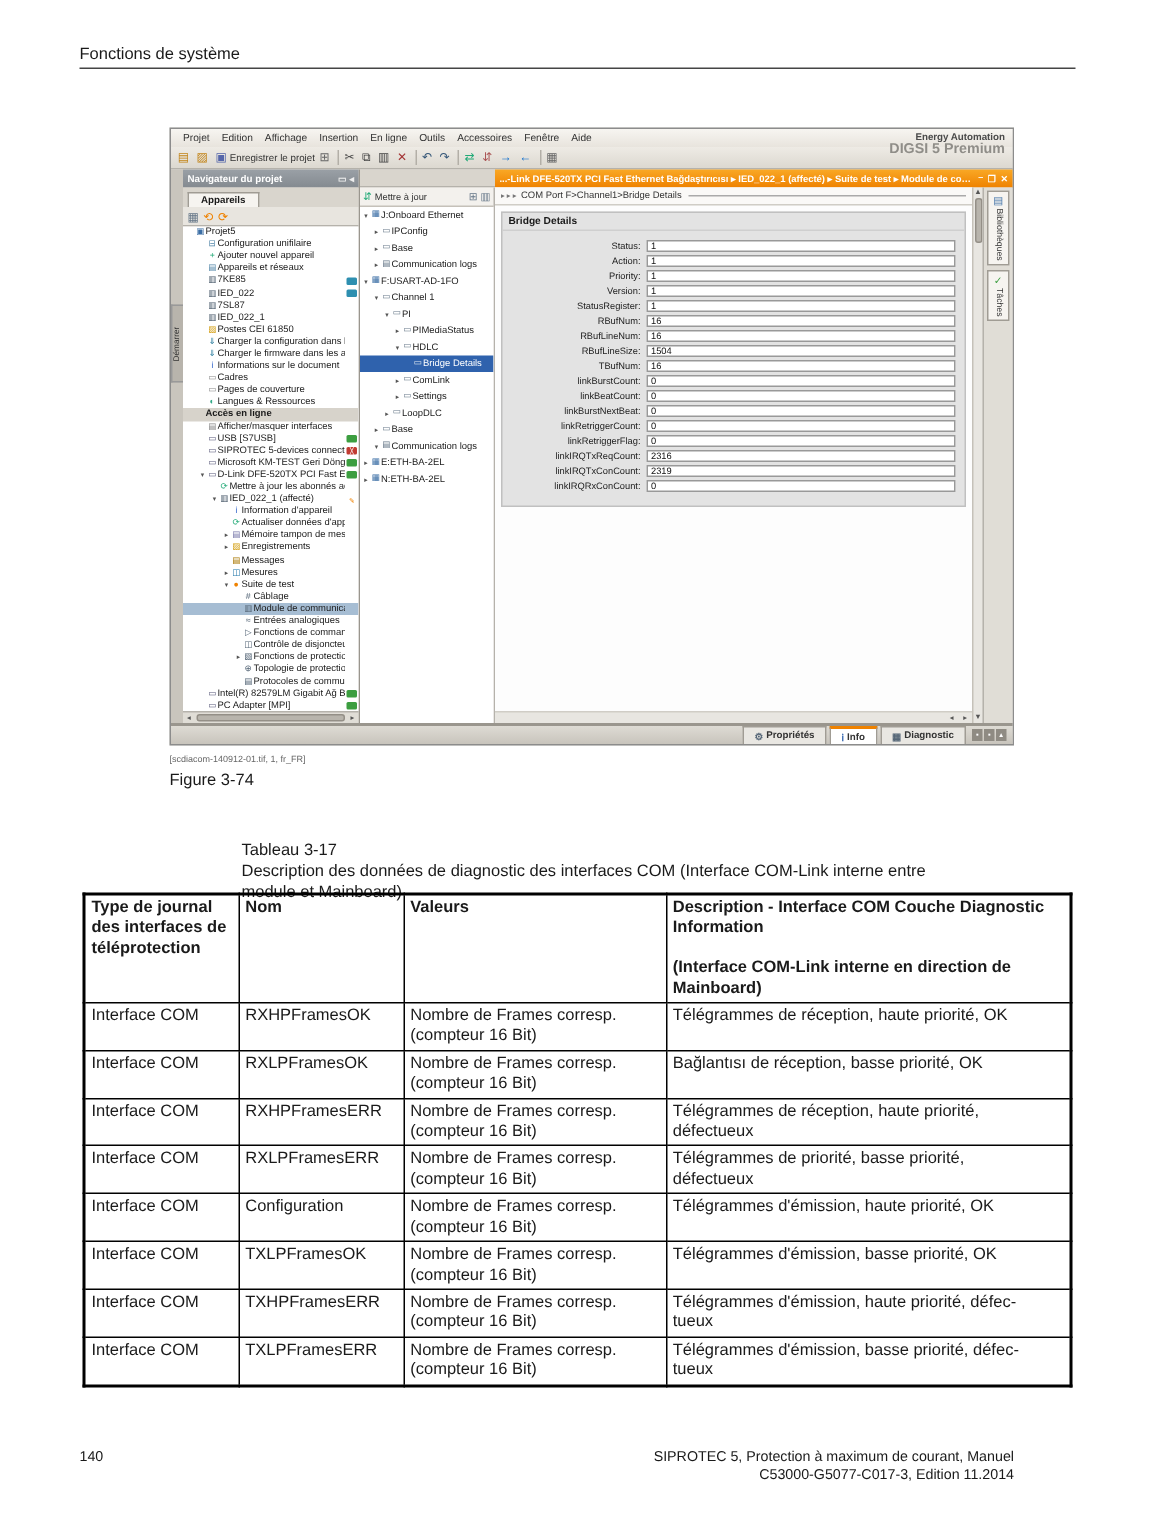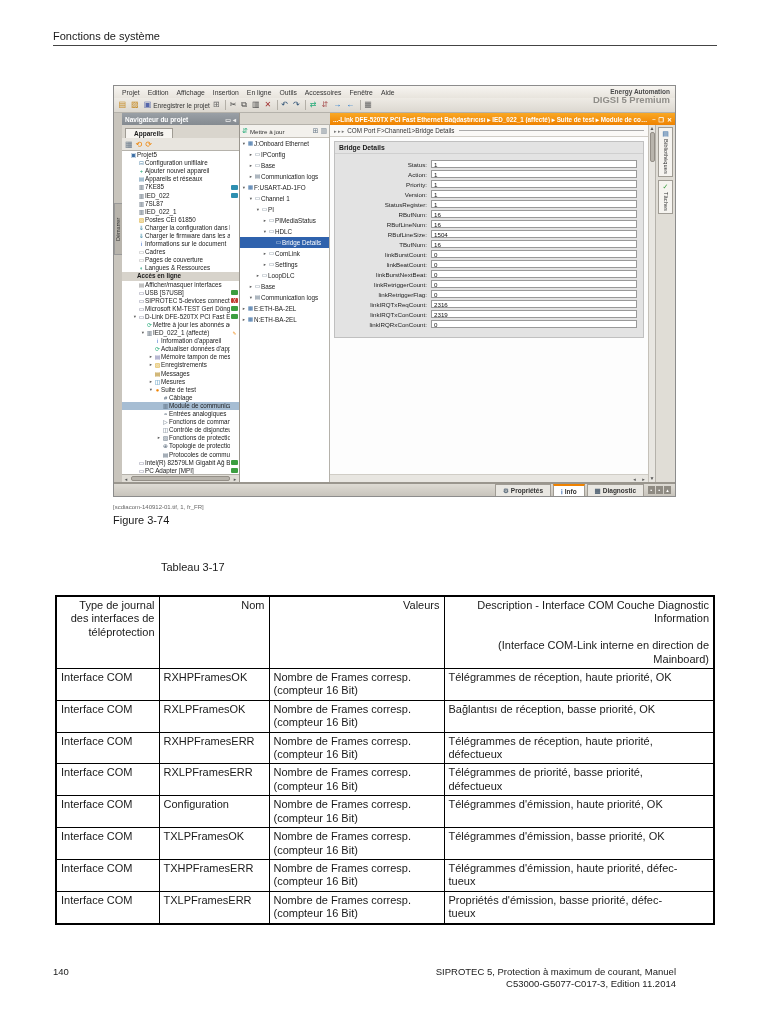--- a/index.html
+++ b/index.html
@@ -13,21 +13,21 @@
 
   .fig-tag{position:absolute;left:113px;top:504px;font-size:6px;color:#666;}
   .cap{position:absolute;left:113px;width:564px;display:flex;font-size:11px;line-height:1.25;flex-direction:column;}
   .cap-fig{top:514px;}
   .cap-tab{top:561px;margin-left:48px;}
   .cap-label{width:82px;flex:none;}
   .cap-text{flex:1;}
 
   table.dtable{position:absolute;left:55px;top:595px;width:658px;border-collapse:collapse;table-layout:fixed;font-size:11px;line-height:1.22;}
   table.dtable th,table.dtable td{border:1px solid #000;padding:2px 4px;vertical-align:top;text-align:left;white-space:pre-line;font-weight:normal;}
-  table.dtable th{font-weight:normal;text-align:right;}
+  table.dtable th{font-weight:bold;}
   table.dtable{border:2px solid #000;}
   col.w1{width:103px;} col.w2{width:110px;} col.w3{width:175px;} col.w4{width:270px;}
 
   .doc-footer-left{position:absolute;left:53px;top:966px;font-size:9.5px;}
   .doc-footer-right{position:absolute;right:92px;top:966px;font-size:9.5px;text-align:right;line-height:1.3;}
 
   
   .shot{position:absolute;left:113px;top:85px;width:563px;height:412px;border:1px solid #8c8c8c;background:#ece9e4;box-sizing:border-box;display:flex;flex-direction:column;font-size:7px;}
   .shot *{box-sizing:border-box;}
 
@@ -827,20 +827,22 @@
 </div>
 
 <div class="fig-tag">[scdiacom-140912-01.tif, 1, fr_FR]</div>
 
 <div class="cap cap-fig">
   <span class="cap-label">Figure 3-74</span>
 </div>
 
 <div class="cap cap-tab">
   <span class="cap-label">Tableau 3-17</span>
+  <span class="cap-text ml">Description des données de diagnostic des interfaces COM (Interface COM-Link interne entre
+module et Mainboard)</span>
 </div>
 
 <table class="dtable">
   <colgroup>
       <col class="w1">
       <col class="w2">
       <col class="w3">
       <col class="w4">
     </colgroup>
   <thead>
@@ -917,21 +919,21 @@
 (compteur 16 Bit)</td>
         <td>Télégrammes d'émission, haute priorité, défec-
 tueux</td>
       </tr>
 
       <tr>
         <td>Interface COM</td>
         <td>TXLPFramesERR</td>
         <td>Nombre de Frames corresp.
 (compteur 16 Bit)</td>
-        <td>Propriétés d'émission, basse priorité, défec-
+        <td>Télégrammes d'émission, basse priorité, défec-
 tueux</td>
       </tr>
     </tbody>
 </table>
 
 <div class="doc-footer-left">140</div>
 <div class="doc-footer-right">
   <div>SIPROTEC 5, Protection à maximum de courant, Manuel</div>
   <div>C53000-G5077-C017-3, Edition 11.2014</div>
 </div>

